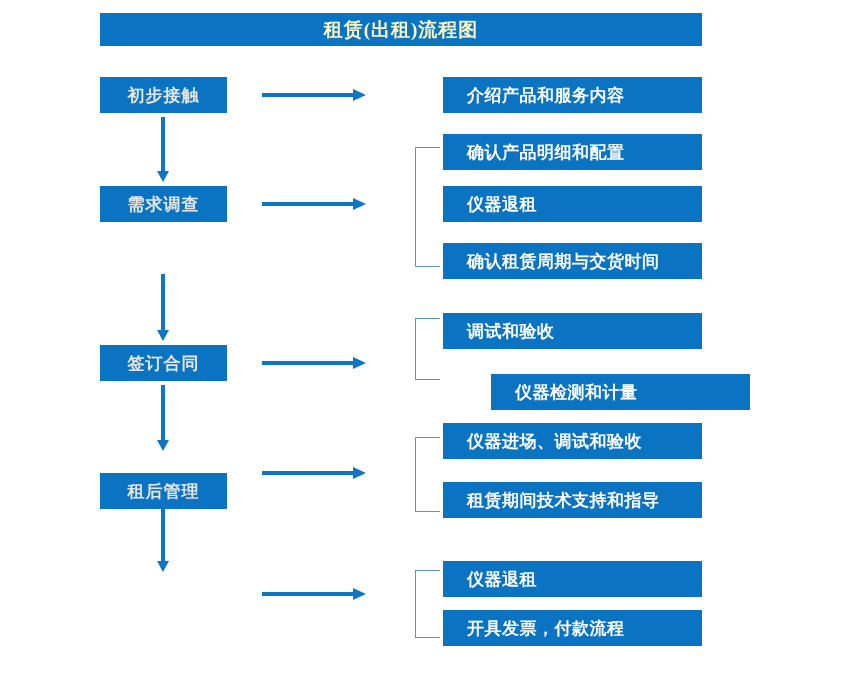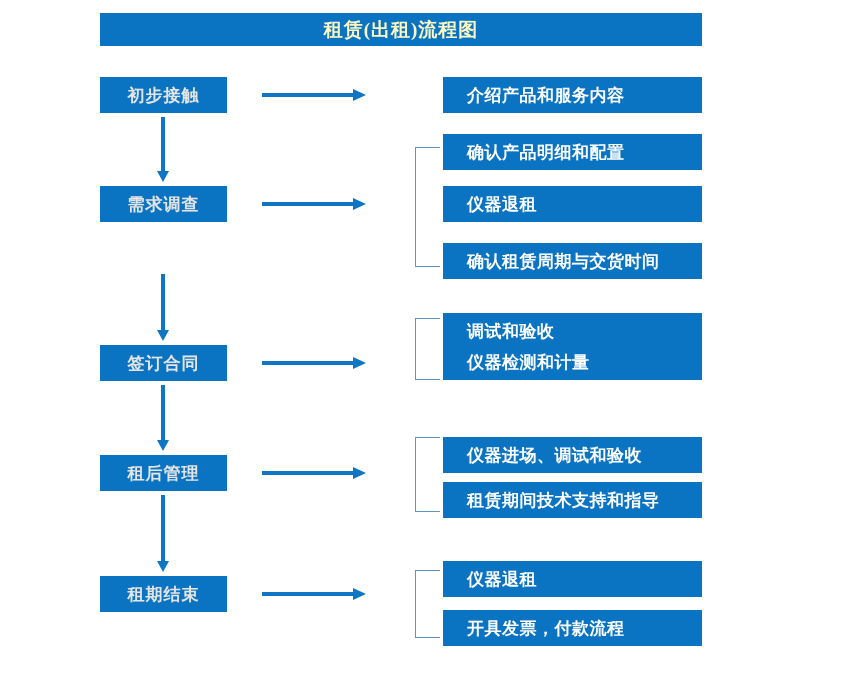--- a/index.html
+++ b/index.html
@@ -133,22 +133,21 @@
 </head>
 <body>
 
 <div id="canvas">
 
   <div class="title-bar">租赁(出租)流程图</div>
 
   <div class="stage-box" style="top:77px;">初步接触</div>
   <div class="stage-box" style="top:345px;">签订合同</div>
   <div class="stage-box" style="top:186px;">需求调查</div>
-  <div class="stage-box" style="top:455px;font-family:Liberation Mono, monospace;">租后管理</div>
-  <div class="stage-box" style="top:576px;">租期结束</div>
+  <div class="stage-box" style="top:473px;font-family:Liberation Mono, monospace;">租后管理</div>
 
   <div class="v-arrow" style="top:117px; height:65px;">
     <div class="shaft" style="height:54px;"></div>
     <div class="head"></div>
   </div>
   <div class="v-arrow" style="top:274px; height:67px;">
     <div class="shaft" style="height:56px;"></div>
     <div class="head"></div>
   </div>
   <div class="v-arrow" style="top:385px; height:66px;">
@@ -184,19 +183,19 @@
   <div class="bracket" style="top:147px; height:120px;"></div>
   <div class="bracket" style="top:318px; height:62px;"></div>
   <div class="bracket" style="top:437px; height:75px;"></div>
   <div class="bracket" style="top:570px; height:68px;"></div>
 
   <div class="detail-box" style="top:77px;">介绍产品和服务内容</div>
   <div class="detail-box" style="top:134px;">确认产品明细和配置</div>
   <div class="detail-box" style="top:186px;">仪器退租</div>
   <div class="detail-box" style="top:243px;">确认租赁周期与交货时间</div>
   <div class="detail-box" style="top:313px;">调试和验收</div>
-  <div class="detail-box" style="top:344px;">仪器检测和计量</div>
-  <div class="detail-box" style="top:423px;margin-top:14px;">仪器进场、调试和验收</div>
+  <div class="detail-box" style="top:374px;margin-left:48px;">仪器检测和计量</div>
+  <div class="detail-box" style="top:423px;">仪器进场、调试和验收</div>
   <div class="detail-box" style="top:482px;">租赁期间技术支持和指导</div>
   <div class="detail-box" style="top:561px;">仪器退租</div>
   <div class="detail-box" style="top:610px;">开具发票，付款流程</div>
 
 </div>
 
 </body></html>

